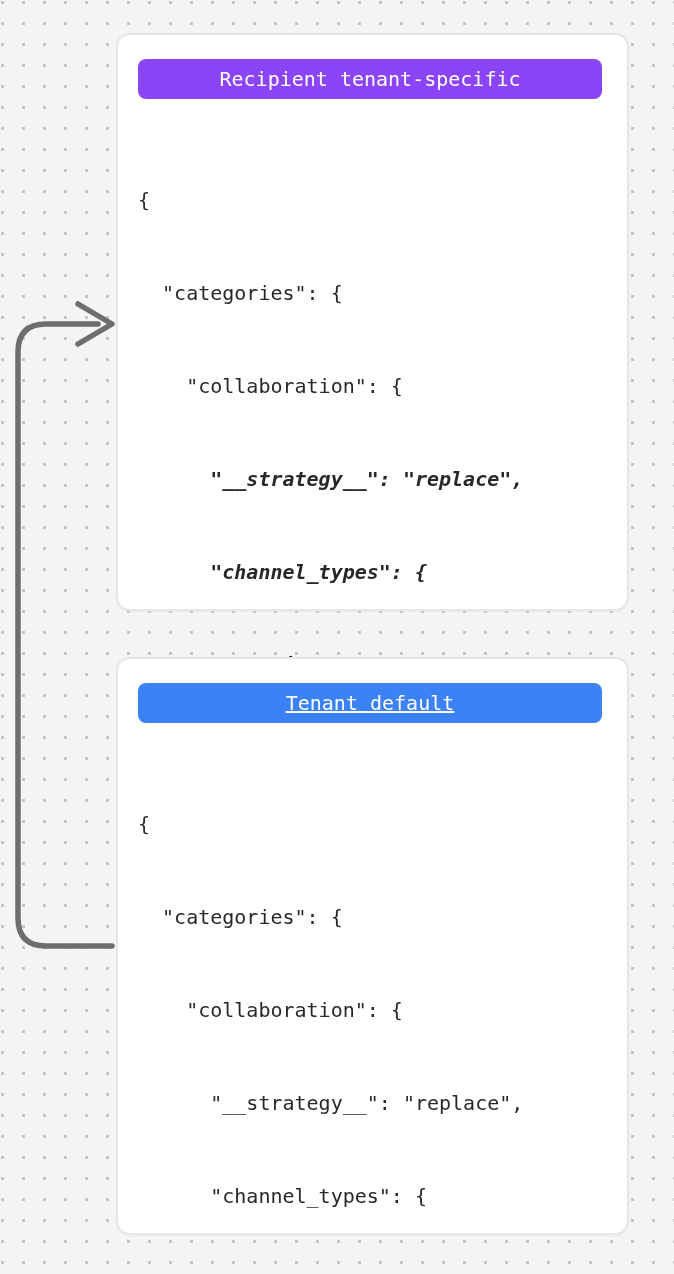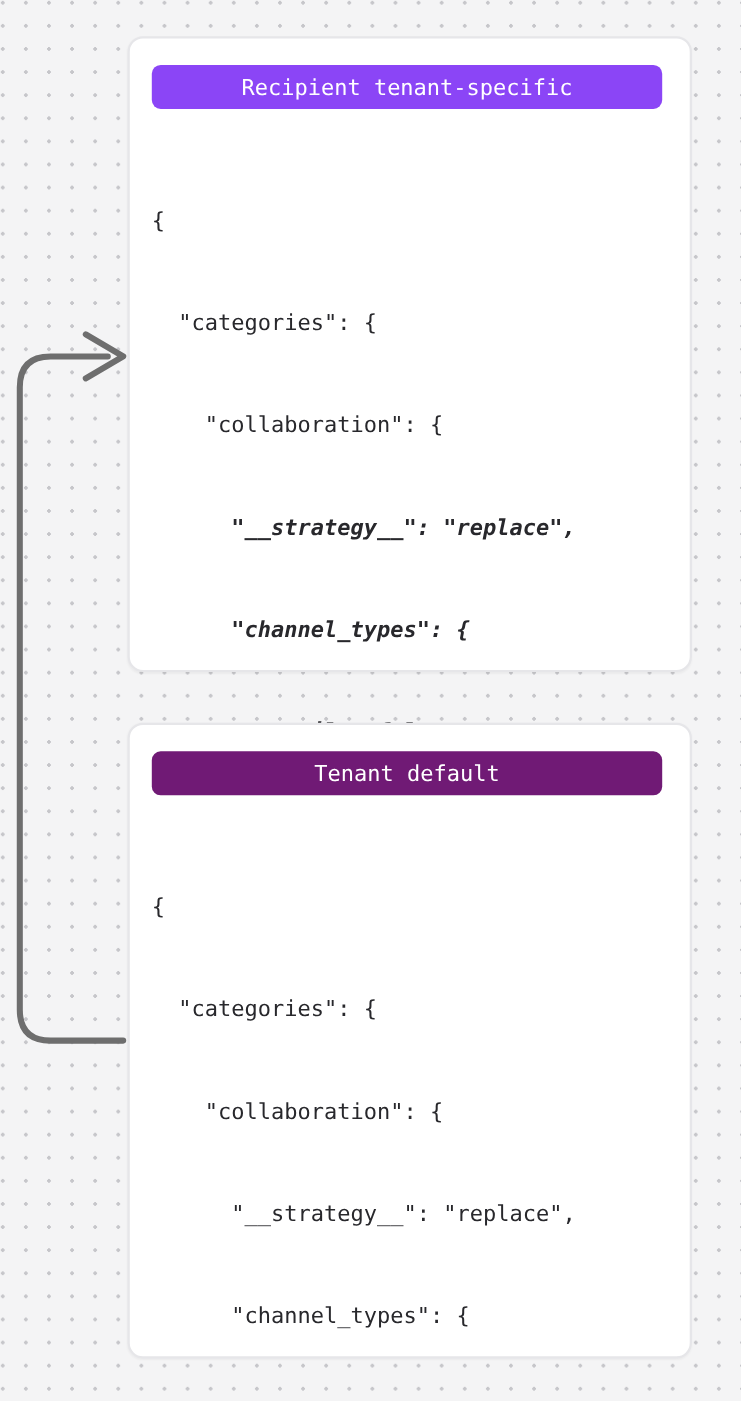--- a/index.html
+++ b/index.html
@@ -94,21 +94,21 @@
     <div class="code-line">      "channel_types": {</div>
     <div class="code-line">        "email": true</div>
     <div class="code-line">      }</div>
     
     
     
   </div>
 </section>
 
 <section class="card card-bottom">
-  <div class="badge" style="background: #701a75;">Tenant default</div>
+  <div class="badge" style="background: #3b82f6; text-decoration: underline;">Tenant default</div>
   <div class="code">
     <div class="code-line">{</div>
     <div class="code-line">  "categories": {</div>
     <div class="code-line">    "collaboration": {</div>
     <div class="code-line">      "__strategy__": "replace",</div>
     <div class="code-line">      "channel_types": {</div>
     
     
     
     

